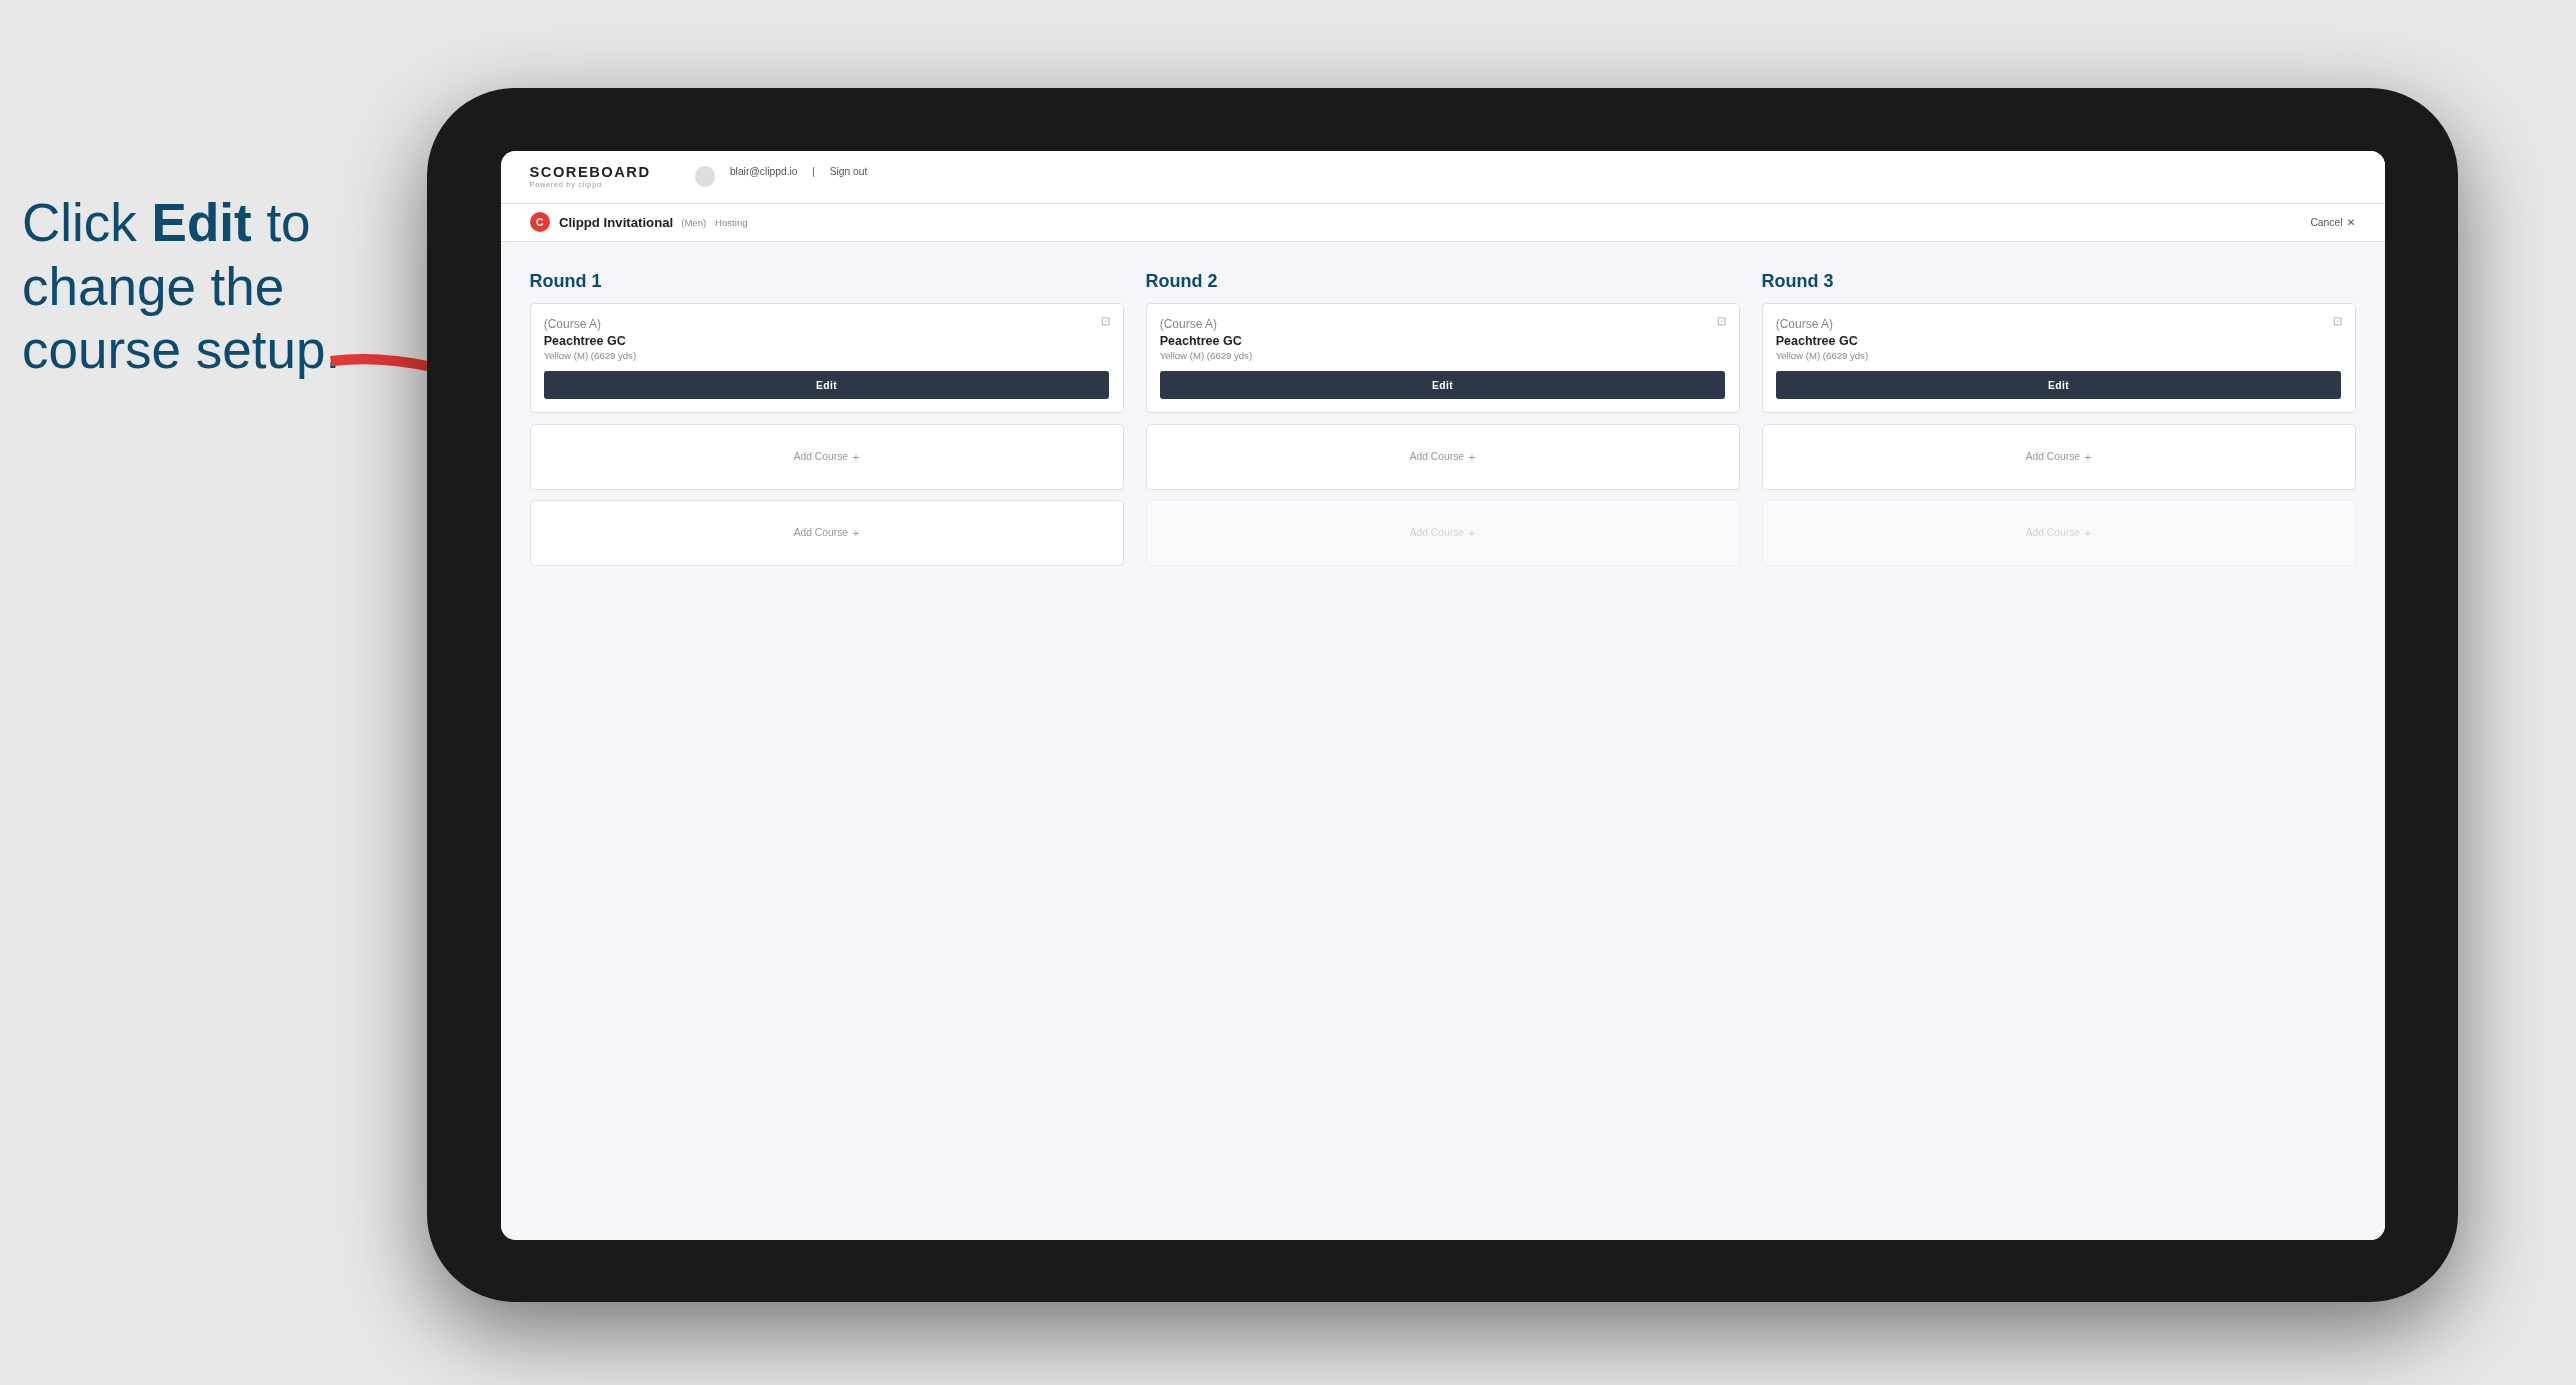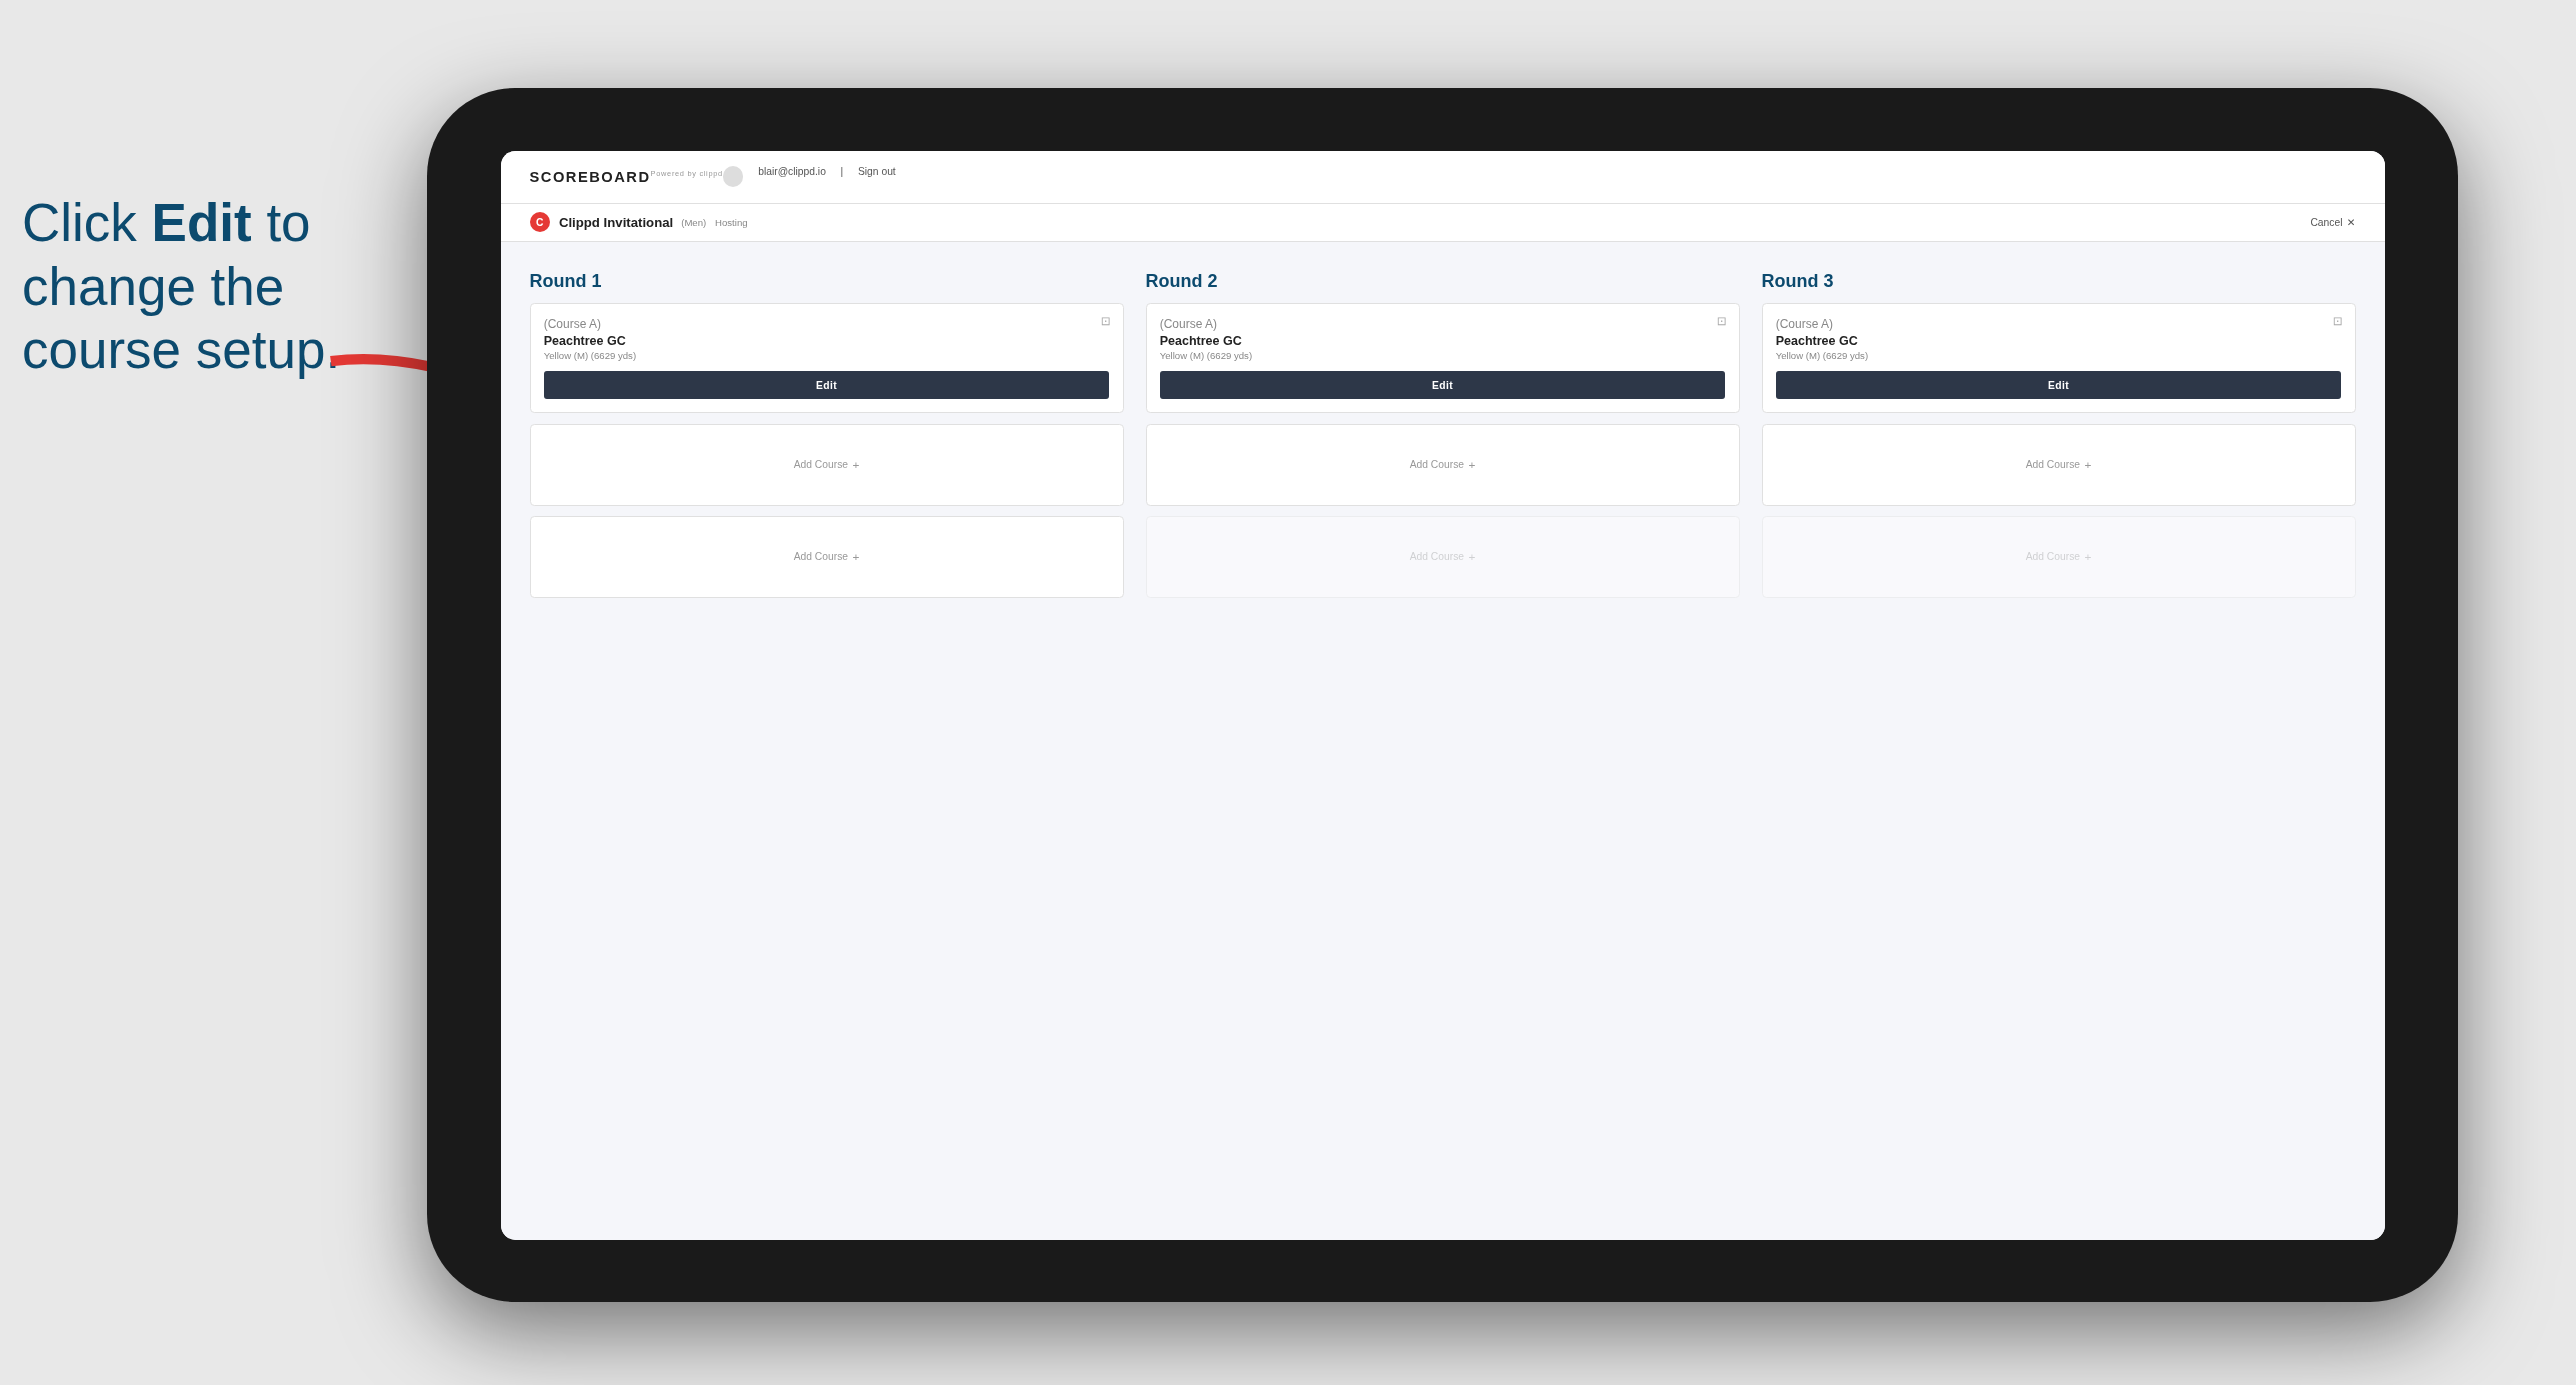--- a/index.html
+++ b/index.html
@@ -57,21 +57,22 @@
       border-bottom: 0.7px solid #e0e0e0;
       height: 53px;
       display: flex;
       align-items: center;
       padding: 0 29px;
       flex-shrink: 0;
     }
 
     .logo-area {
       display: flex;
-      flex-direction: row;
+      flex-direction: column;
+      margin-right: 44px;
     }
 
     .logo-scoreboard {
       font-size: 14.7px;
       font-weight: 800;
       letter-spacing: 1.5px;
       color: #222;
     }
 
     .logo-sub {
@@ -273,21 +274,21 @@
       justify-content: center;
       cursor: pointer;
       color: #aaa;
       font-size: 11.8px;
     }
 
     .add-course-card {
       background: #fff;
       border: 0.7px solid #e0e0e0;
       border-radius: 4.4px;
-      height: 82px;
+      height: 66px;
       display: flex;
       align-items: center;
       justify-content: center;
       margin-bottom: 10.3px;
       cursor: pointer;
     }
 
     .add-course-card.disabled {
       opacity: 0.4;
       cursor: not-allowed;

